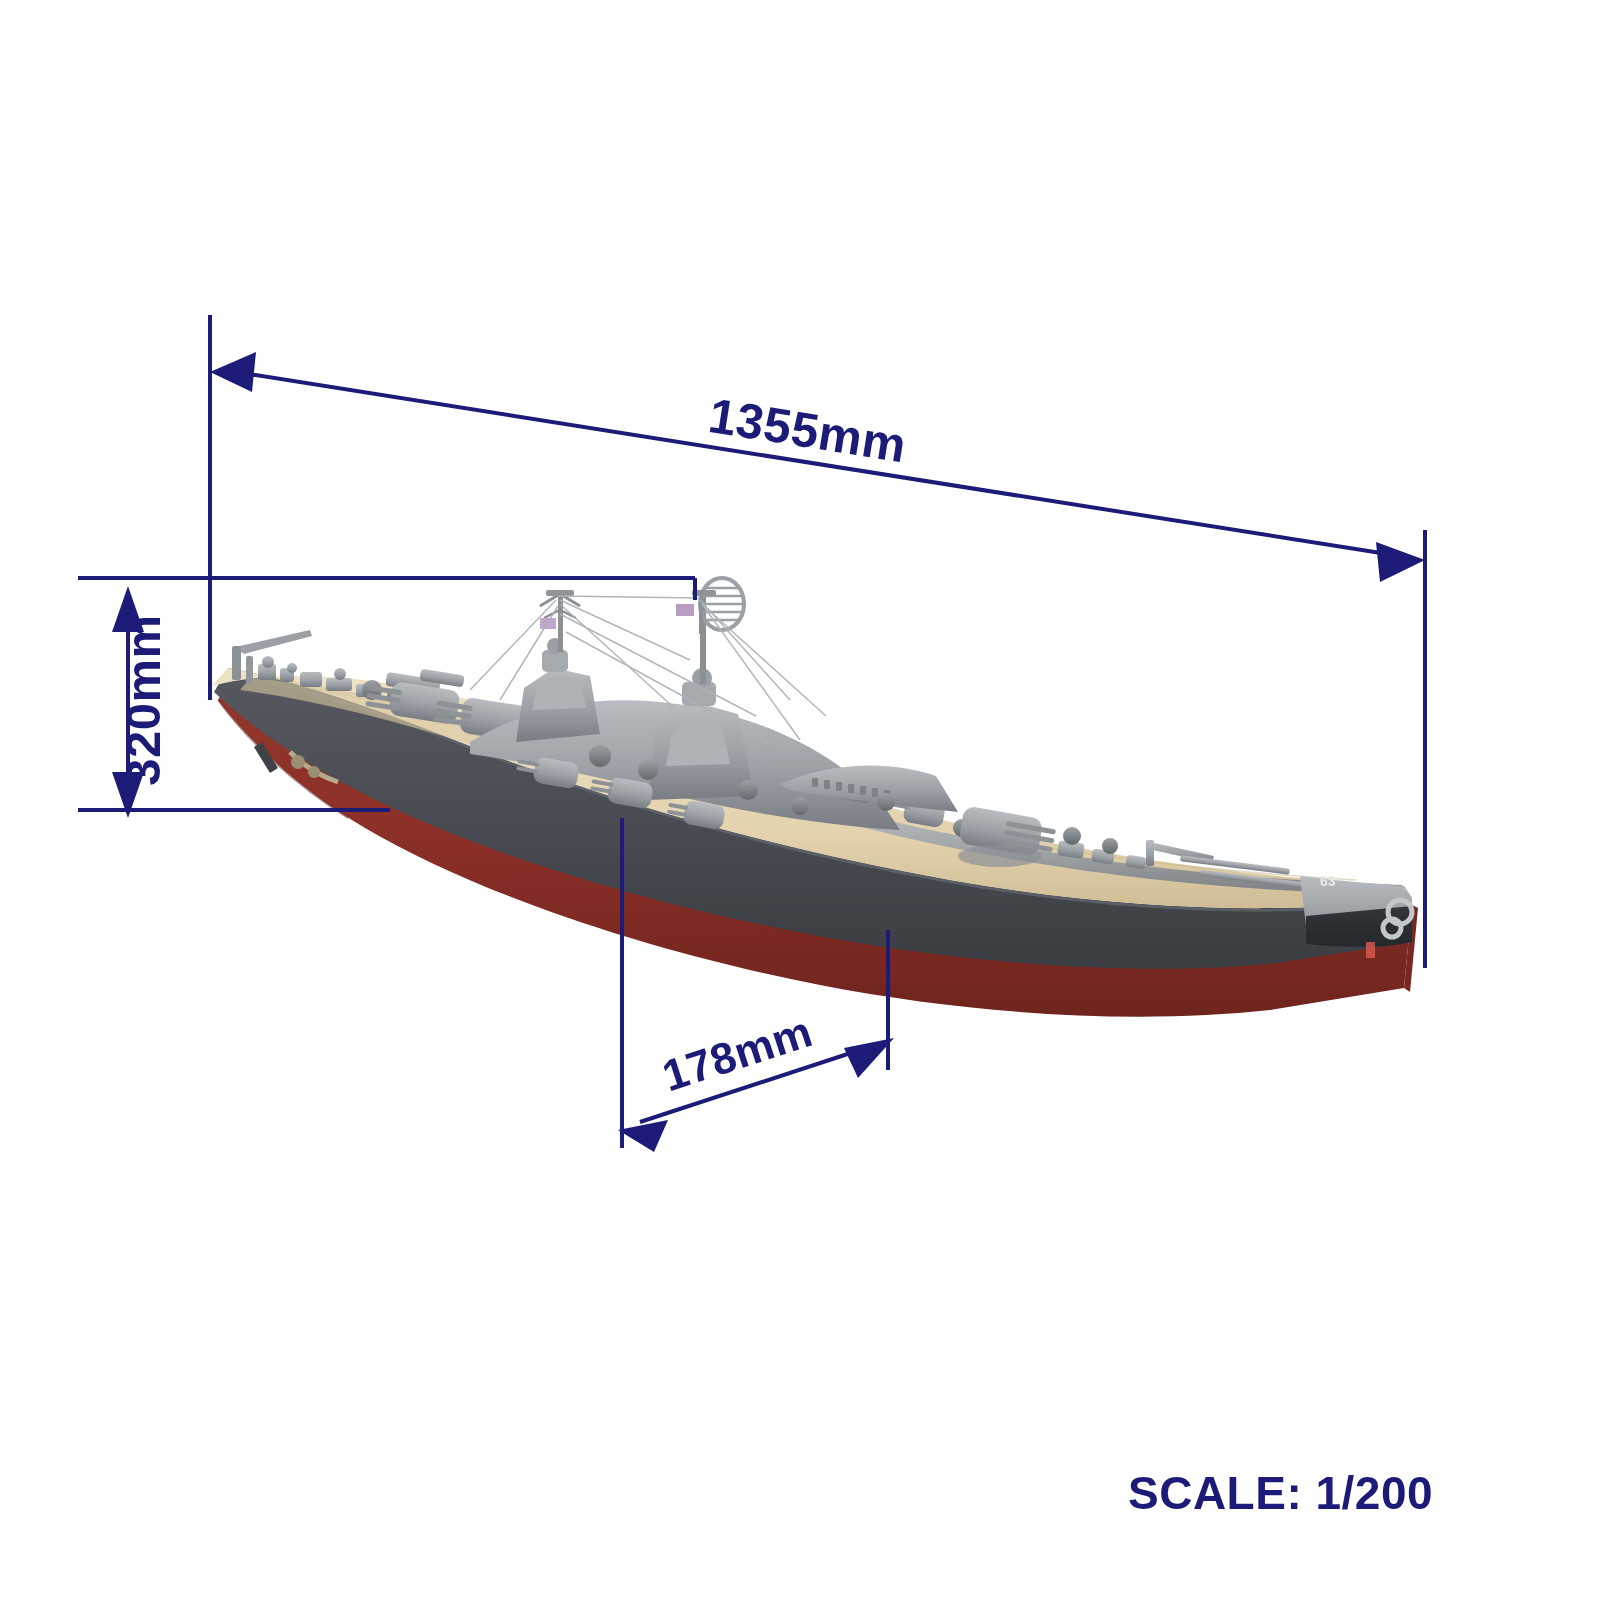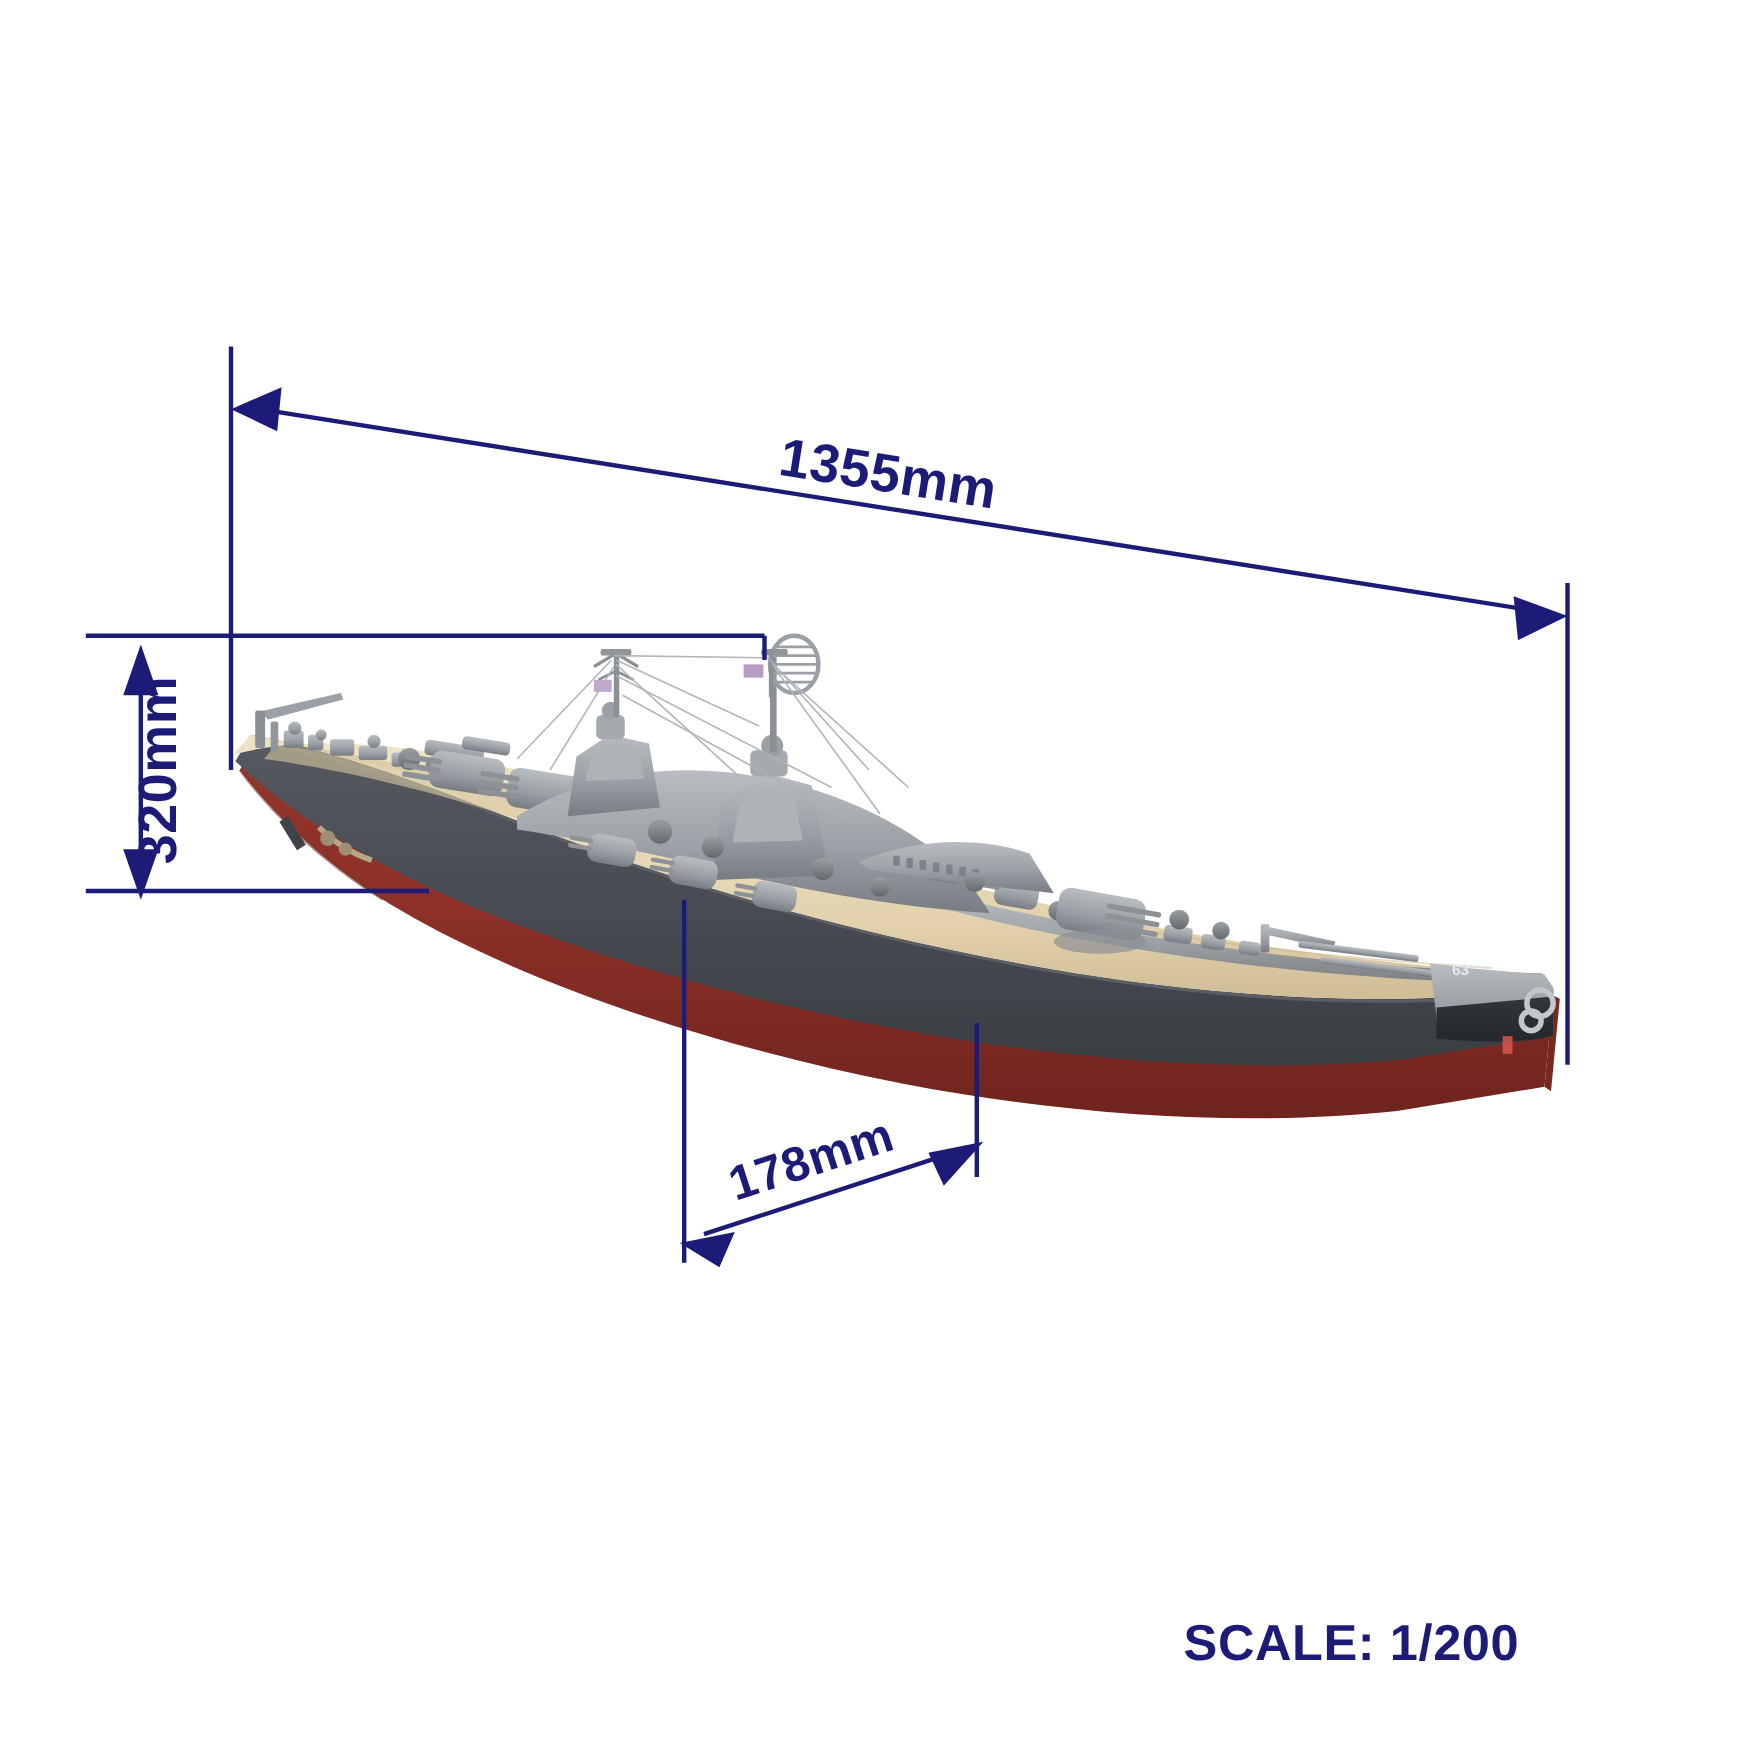--- a/index.html
+++ b/index.html
@@ -361,15 +361,15 @@
       <line class="xline" x1="888" y1="930" x2="888" y2="1070"></line>
 
       <line class="dline" x1="640" y1="1122" x2="872" y2="1046"></line>
       <polygon points="618,1130 668,1120 654,1152" fill="#1c1c78"></polygon>
       <polygon points="894,1038 844,1048 858,1078" fill="#1c1c78"></polygon>
 
       <text class="dimtext" x="742" y="1068" font-size="44" text-anchor="middle" transform="rotate(-18 742 1068)">178mm</text>
     </g>
   </svg>
 
-  <div class="scale-text" style="left:1076px; top:1466px;">SCALE: 1/200</div>
+  <div class="scale-text" style="left:1128px; top:1466px;">SCALE: 1/200</div>
 
 </div>
 
 </body></html>

